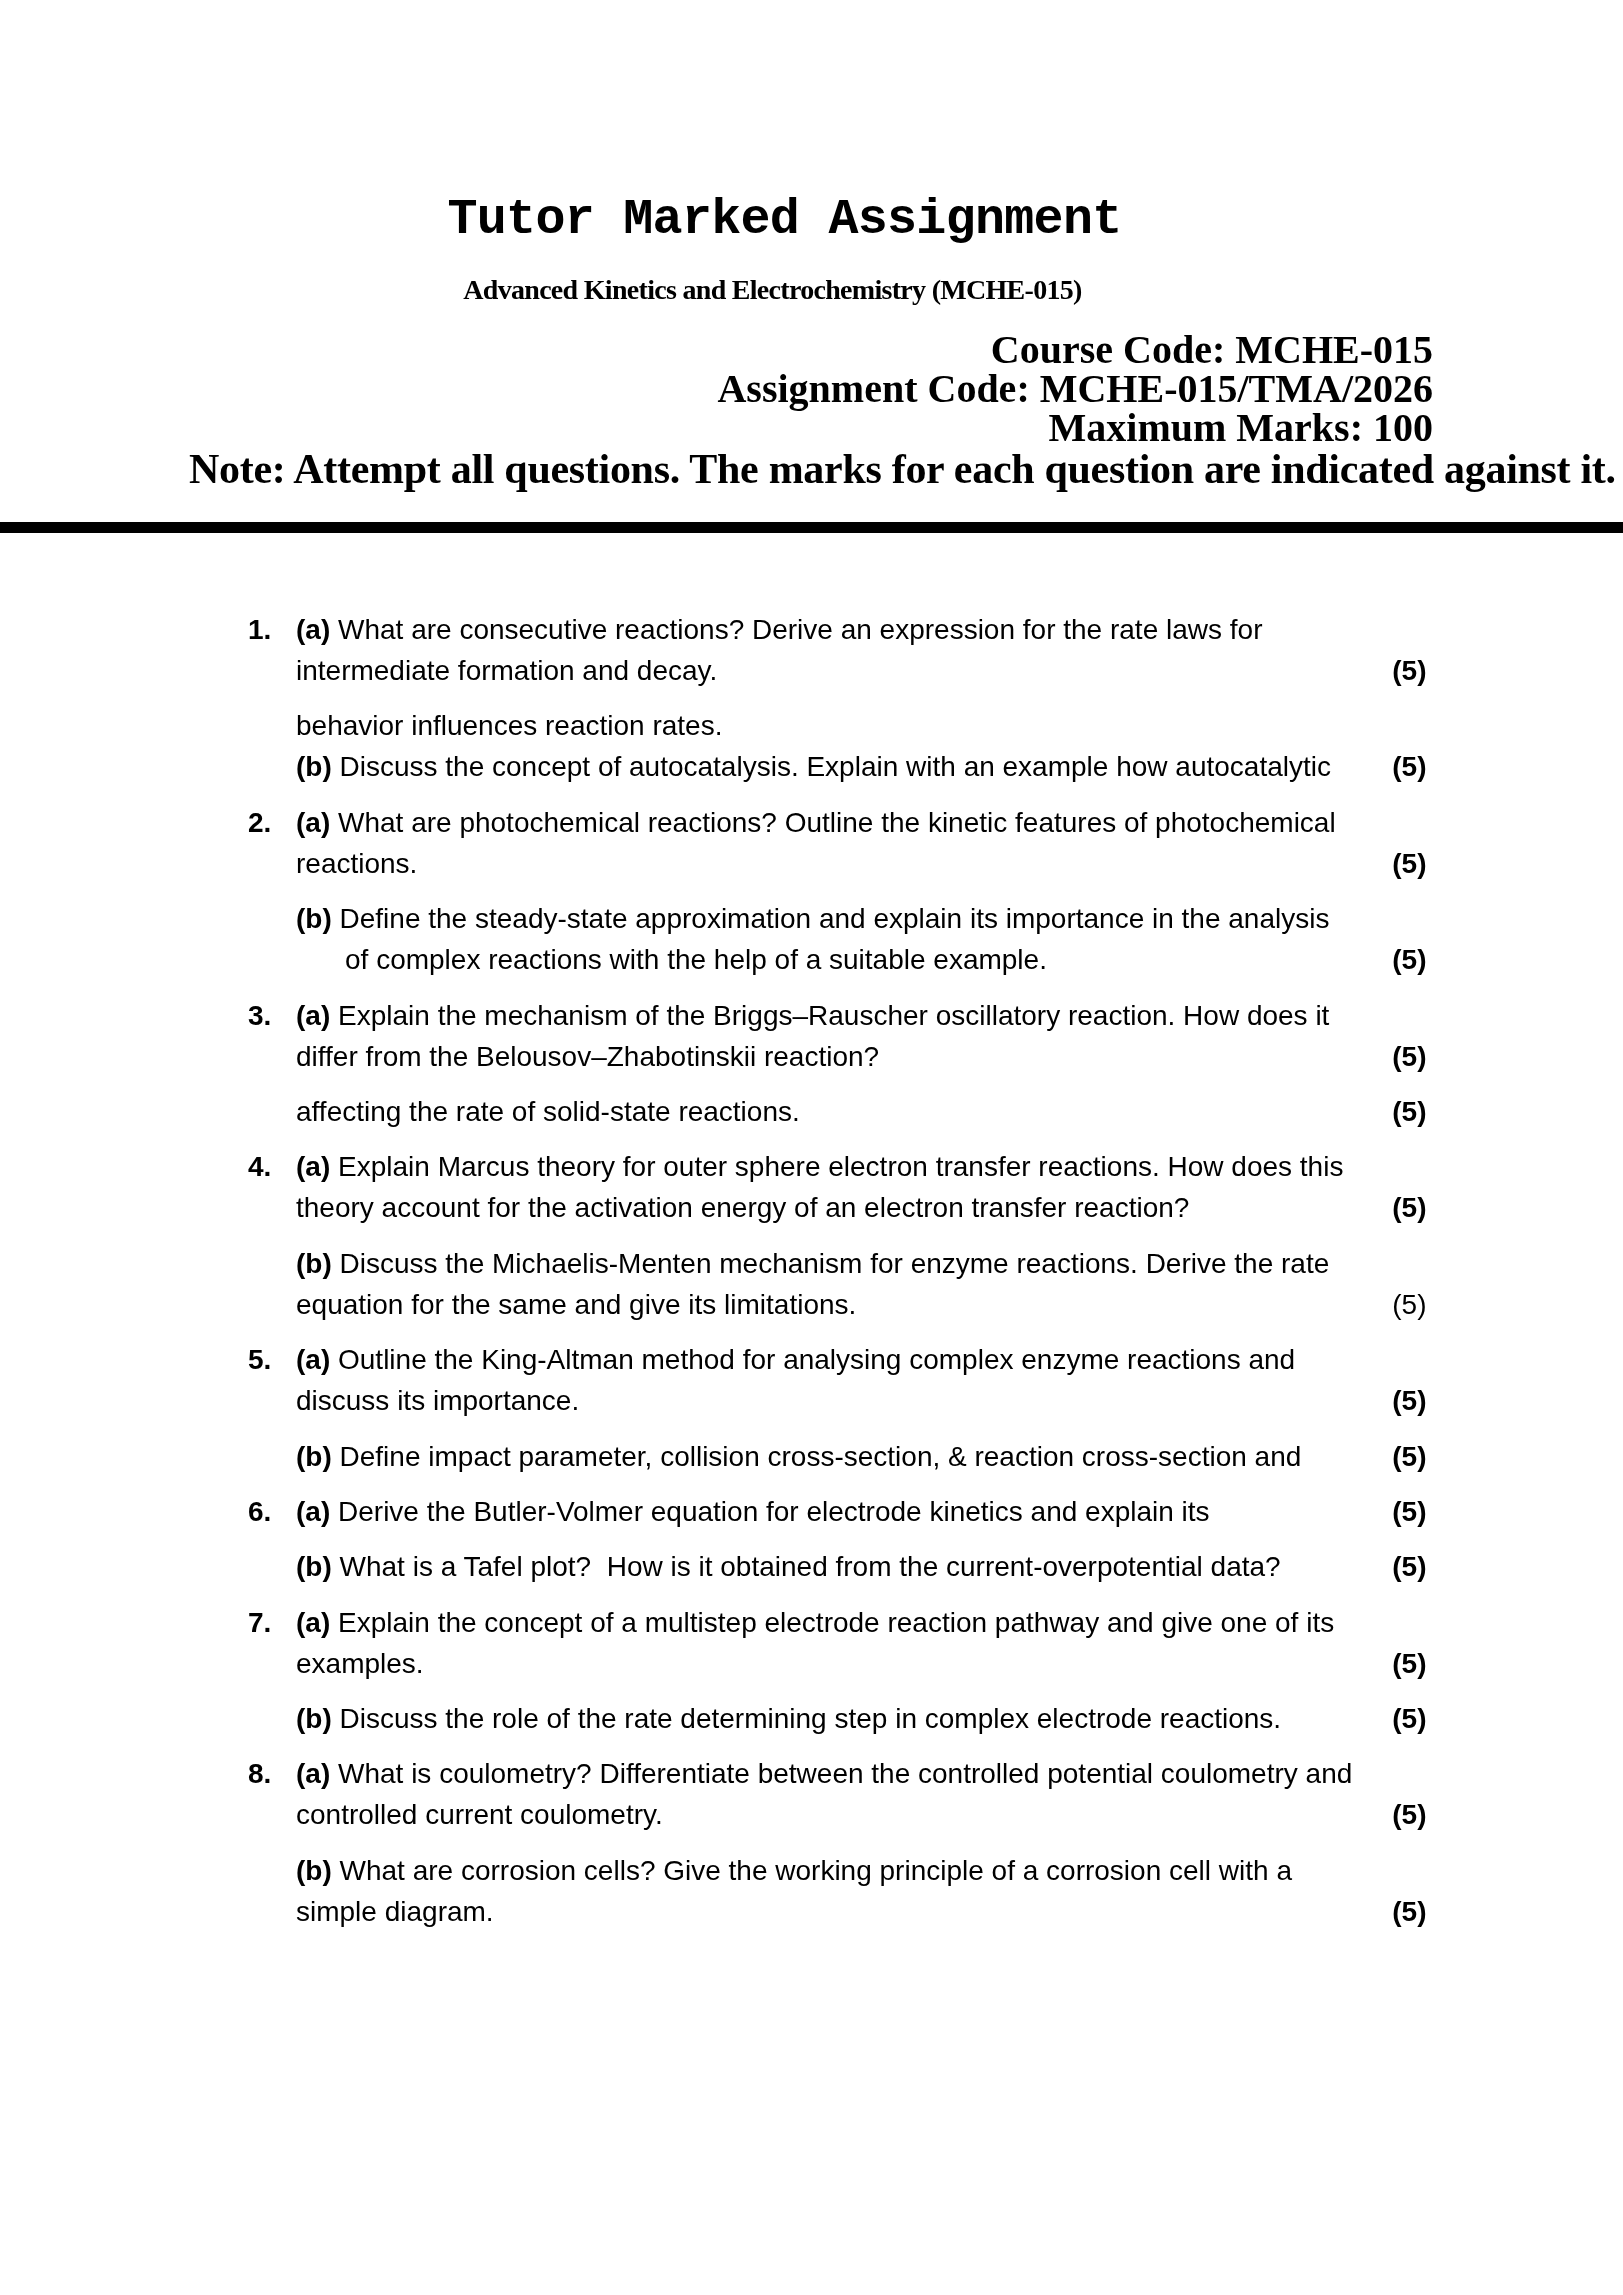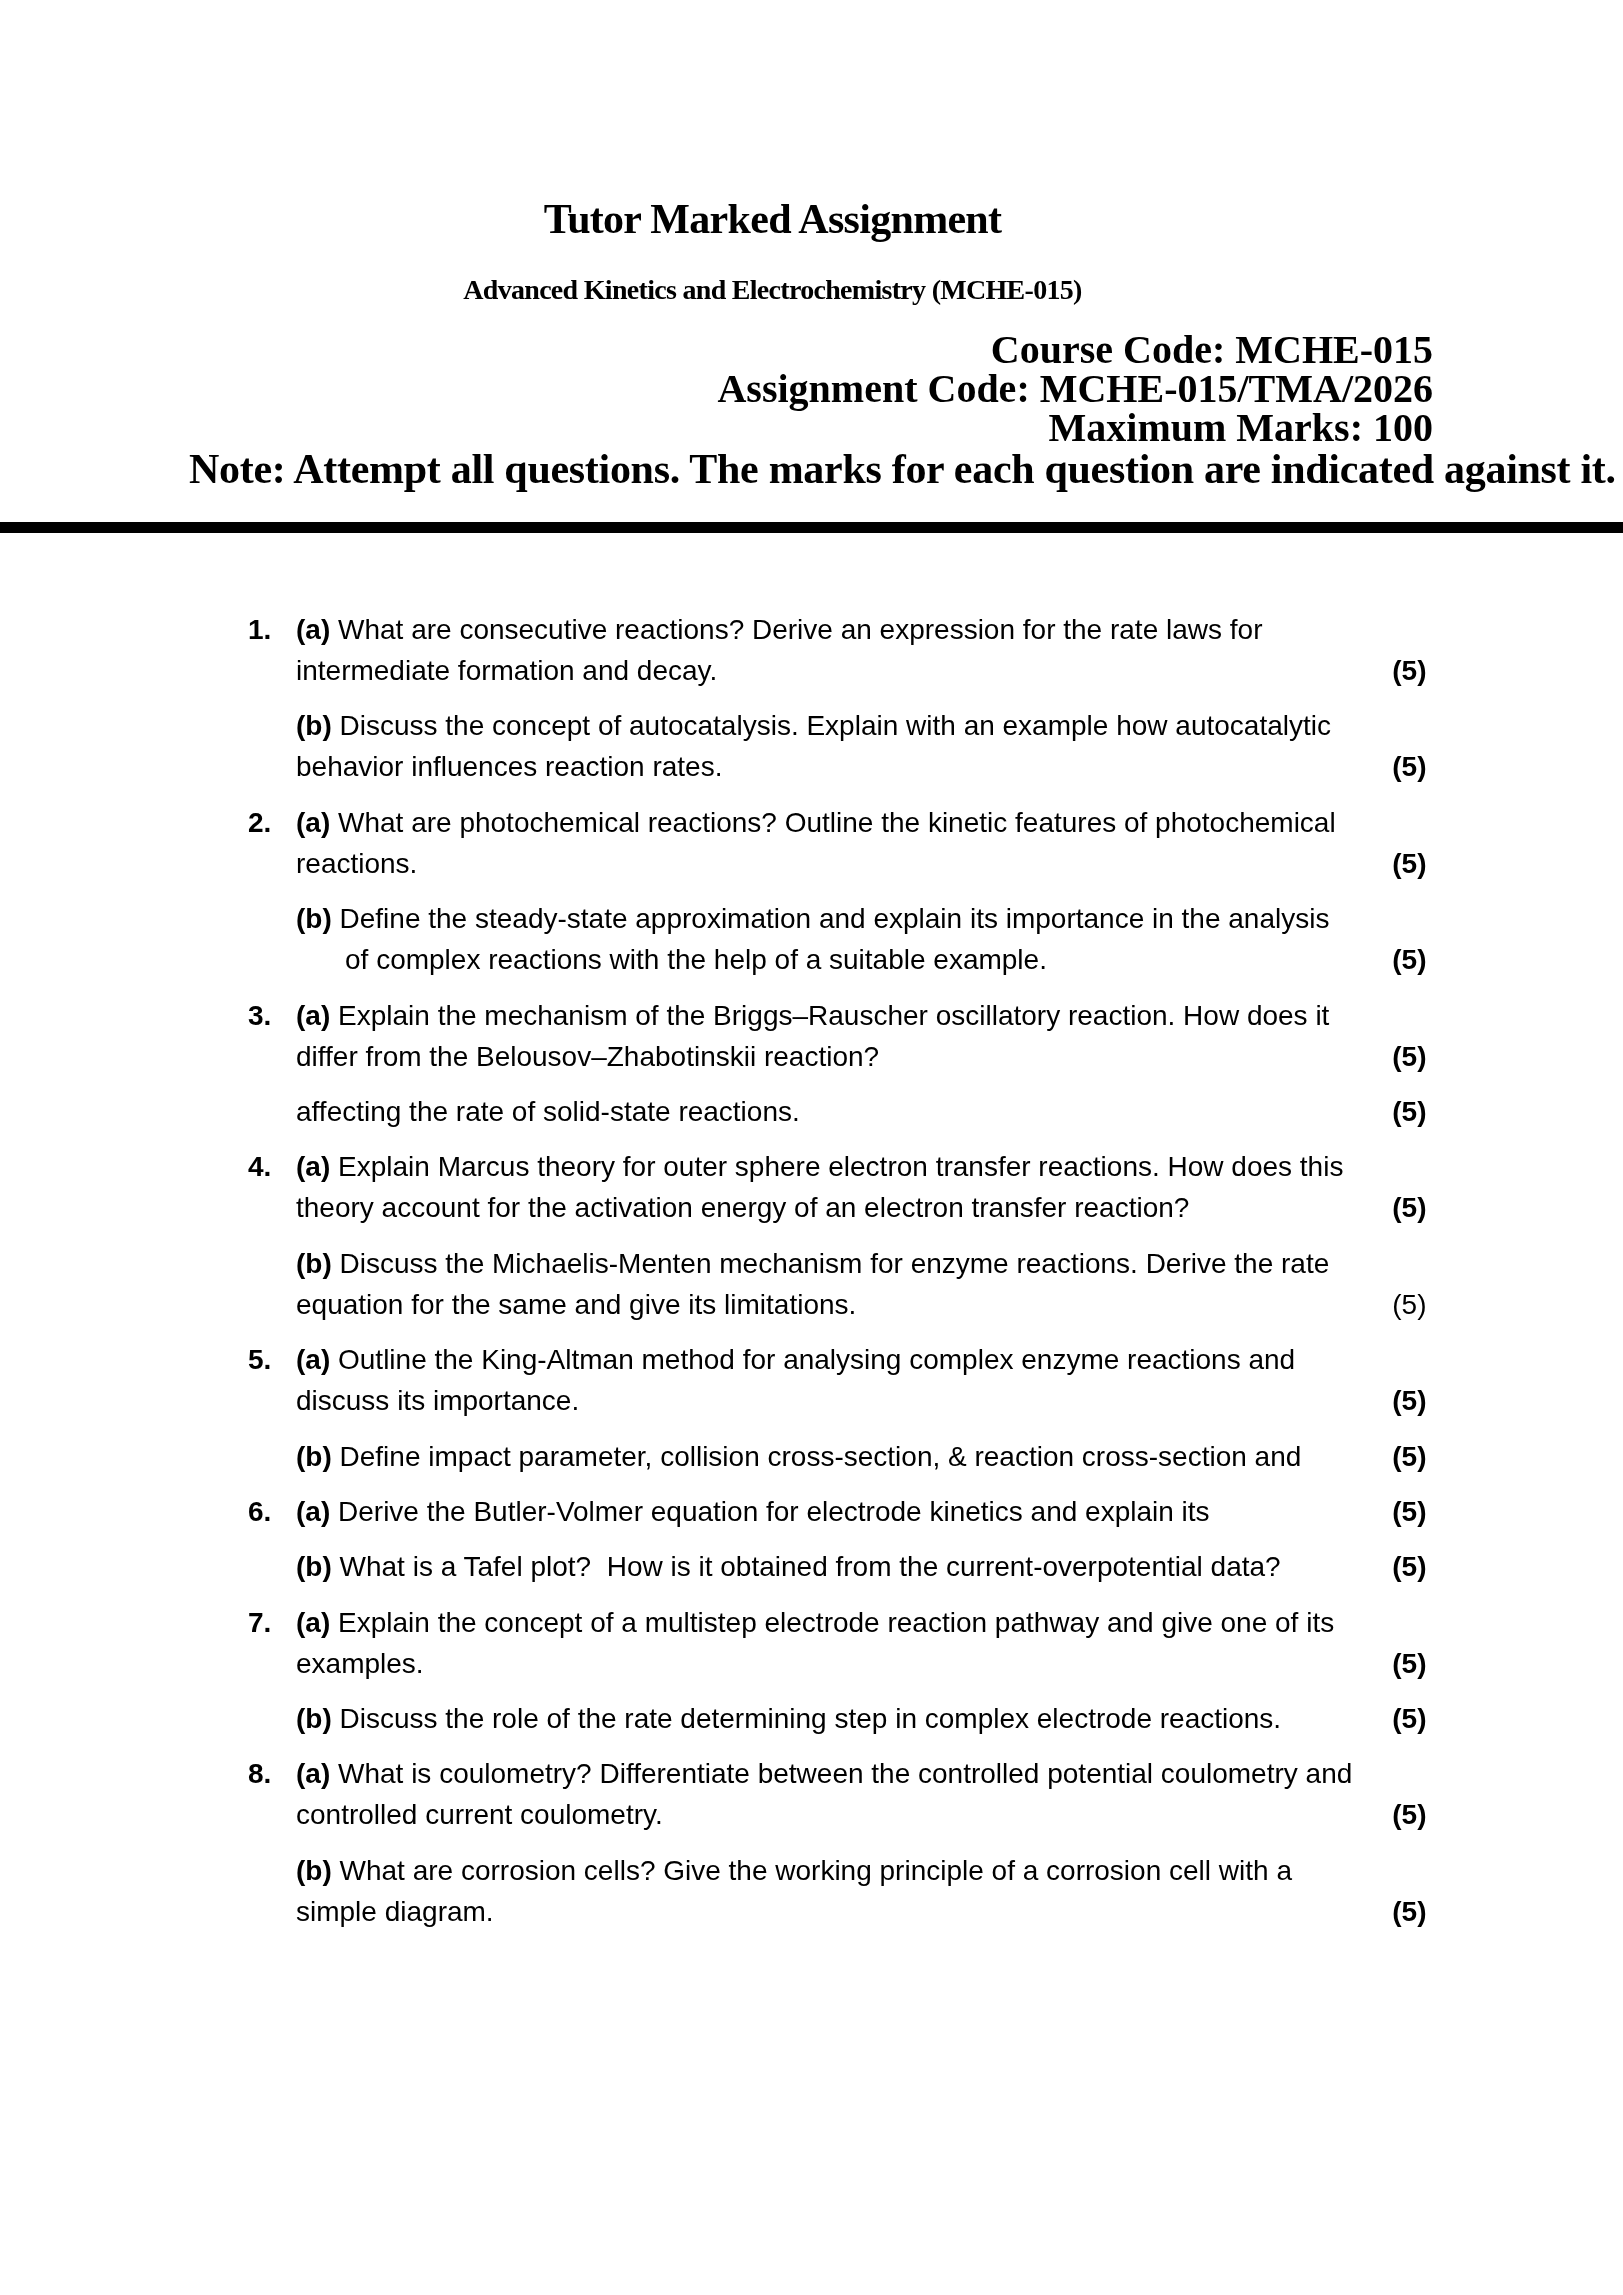--- a/index.html
+++ b/index.html
@@ -7,24 +7,24 @@
     width:1623px; height:2295px;
     background:#ffffff; color:#000000;
     position:relative;
     font-family:"Liberation Serif", serif;
     -webkit-font-smoothing:antialiased;
   }
   .page { position:absolute; inset:0; }
 
   
   .title {
-    position:absolute; top:196px; left:0; width:1545px;
+    position:absolute; top:196px; left:12px; width:1545px;
     text-align:center;
-    font-family:Liberation Serif, serif;
-    font-weight:bold; font-size:42px; line-height:47px;
+    font-family:Liberation Mono, monospace;
+    font-weight:bold; font-size:50px; line-height:47px;
     letter-spacing:-0.7px;
   }
   .subtitle {
     position:absolute; top:267px; left:0; width:1545px;
     text-align:center;
     font-family:"Liberation Serif", serif;
     font-weight:bold; font-size:28px; line-height:46px;
     letter-spacing:-0.7px;
   }
   .meta {
@@ -86,22 +86,22 @@
   <div class="rule"></div>
 
   <div class="questions">
       <div class="question">
         <div class="part">
           <div class="pline first"><span class="qnum">1.</span><span class="plabel">(a)</span> What are consecutive reactions? Derive an expression for the rate laws for</div>
           <div class="pline cont">intermediate formation and decay.</div>
           <span class="marks b">(5)</span>
         </div>
         <div class="part">
+          <div class="pline cont">behavior influences reaction rates.</div>
           <div class="pline first"><span class="plabel">(b)</span> Discuss the concept of autocatalysis. Explain with an example how autocatalytic</div>
-          <div class="pline cont">behavior influences reaction rates.</div>
           <span class="marks b">(5)</span>
         </div>
       </div>
       <div class="question">
         <div class="part">
           <div class="pline first"><span class="qnum">2.</span><span class="plabel">(a)</span> What are photochemical reactions? Outline the kinetic features of photochemical</div>
           <div class="pline cont">reactions.</div>
           <span class="marks b">(5)</span>
         </div>
         <div class="part hang">

